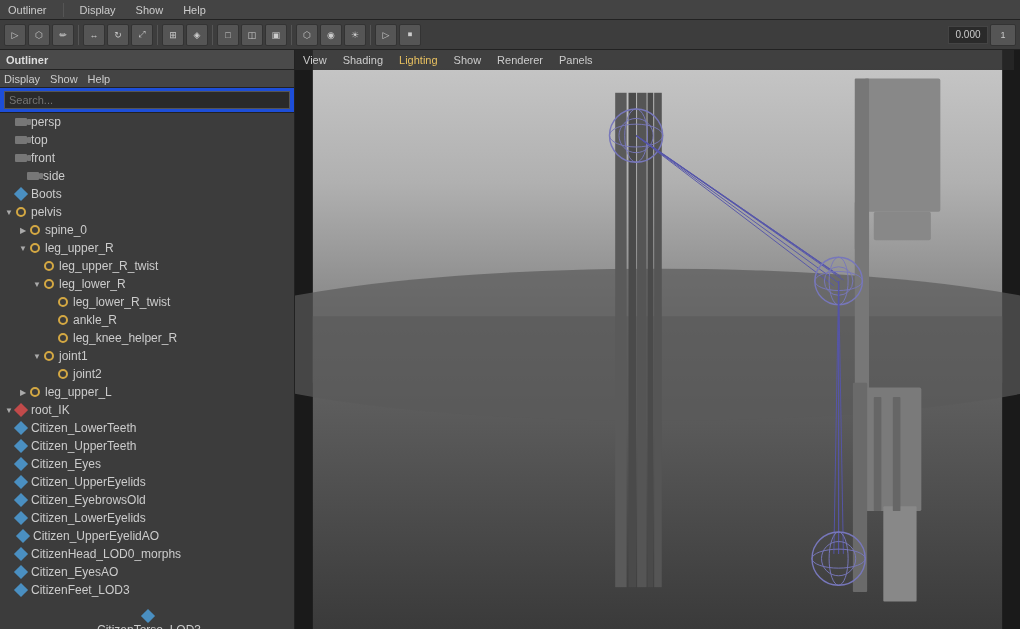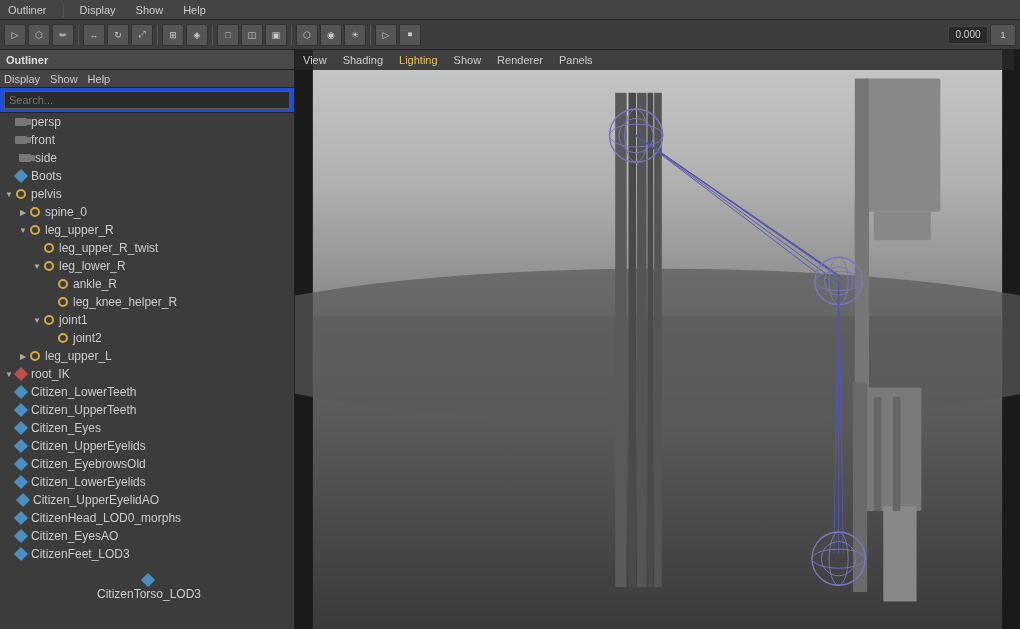--- a/index.html
+++ b/index.html
@@ -322,23 +322,30 @@
           <span class="tree-icon">
             <div class="icon-camera"></div>
           </span>
           <span class="tree-label">persp</span>
         </div>
         <div class="tree-item" style="padding-left: 4px;">
           <span class="expand-btn"></span>
           <span class="tree-icon">
             <div class="icon-camera"></div>
           </span>
+          <span class="tree-label">top</span>
+        </div>
+        <div class="tree-item" style="padding-left: 4px;">
+          <span class="expand-btn"></span>
+          <span class="tree-icon">
+            <div class="icon-camera"></div>
+          </span>
           <span class="tree-label">front</span>
         </div>
-        <div class="tree-item" style="padding-left: 8px;">
+        <div class="tree-item" style="padding-left: 16px;">
           <span class="expand-btn"></span>
           <span class="tree-icon">
             <div class="icon-camera"></div>
           </span>
           <span class="tree-label">side</span>
         </div>
         <div class="tree-item" style="padding-left: 4px;">
           <span class="expand-btn"></span>
           <span class="tree-icon">
             <div class="icon-mesh"></div>
@@ -372,20 +379,27 @@
             <div class="icon-joint"></div>
           </span>
           <span class="tree-label">leg_upper_R_twist</span>
         </div>
         <div class="tree-item" style="padding-left: 32px;">
           <span class="expand-btn">▼</span>
           <span class="tree-icon">
             <div class="icon-joint"></div>
           </span>
           <span class="tree-label">leg_lower_R</span>
+        </div>
+        <div class="tree-item" style="padding-left: 46px;">
+          <span class="expand-btn"></span>
+          <span class="tree-icon">
+            <div class="icon-joint"></div>
+          </span>
+          <span class="tree-label">leg_lower_R_twist</span>
         </div>
         <div class="tree-item" style="padding-left: 46px;">
           <span class="expand-btn"></span>
           <span class="tree-icon">
             <div class="icon-joint"></div>
           </span>
           <span class="tree-label">ankle_R</span>
         </div>
         <div class="tree-item" style="padding-left: 46px;">
           <span class="expand-btn"></span>

